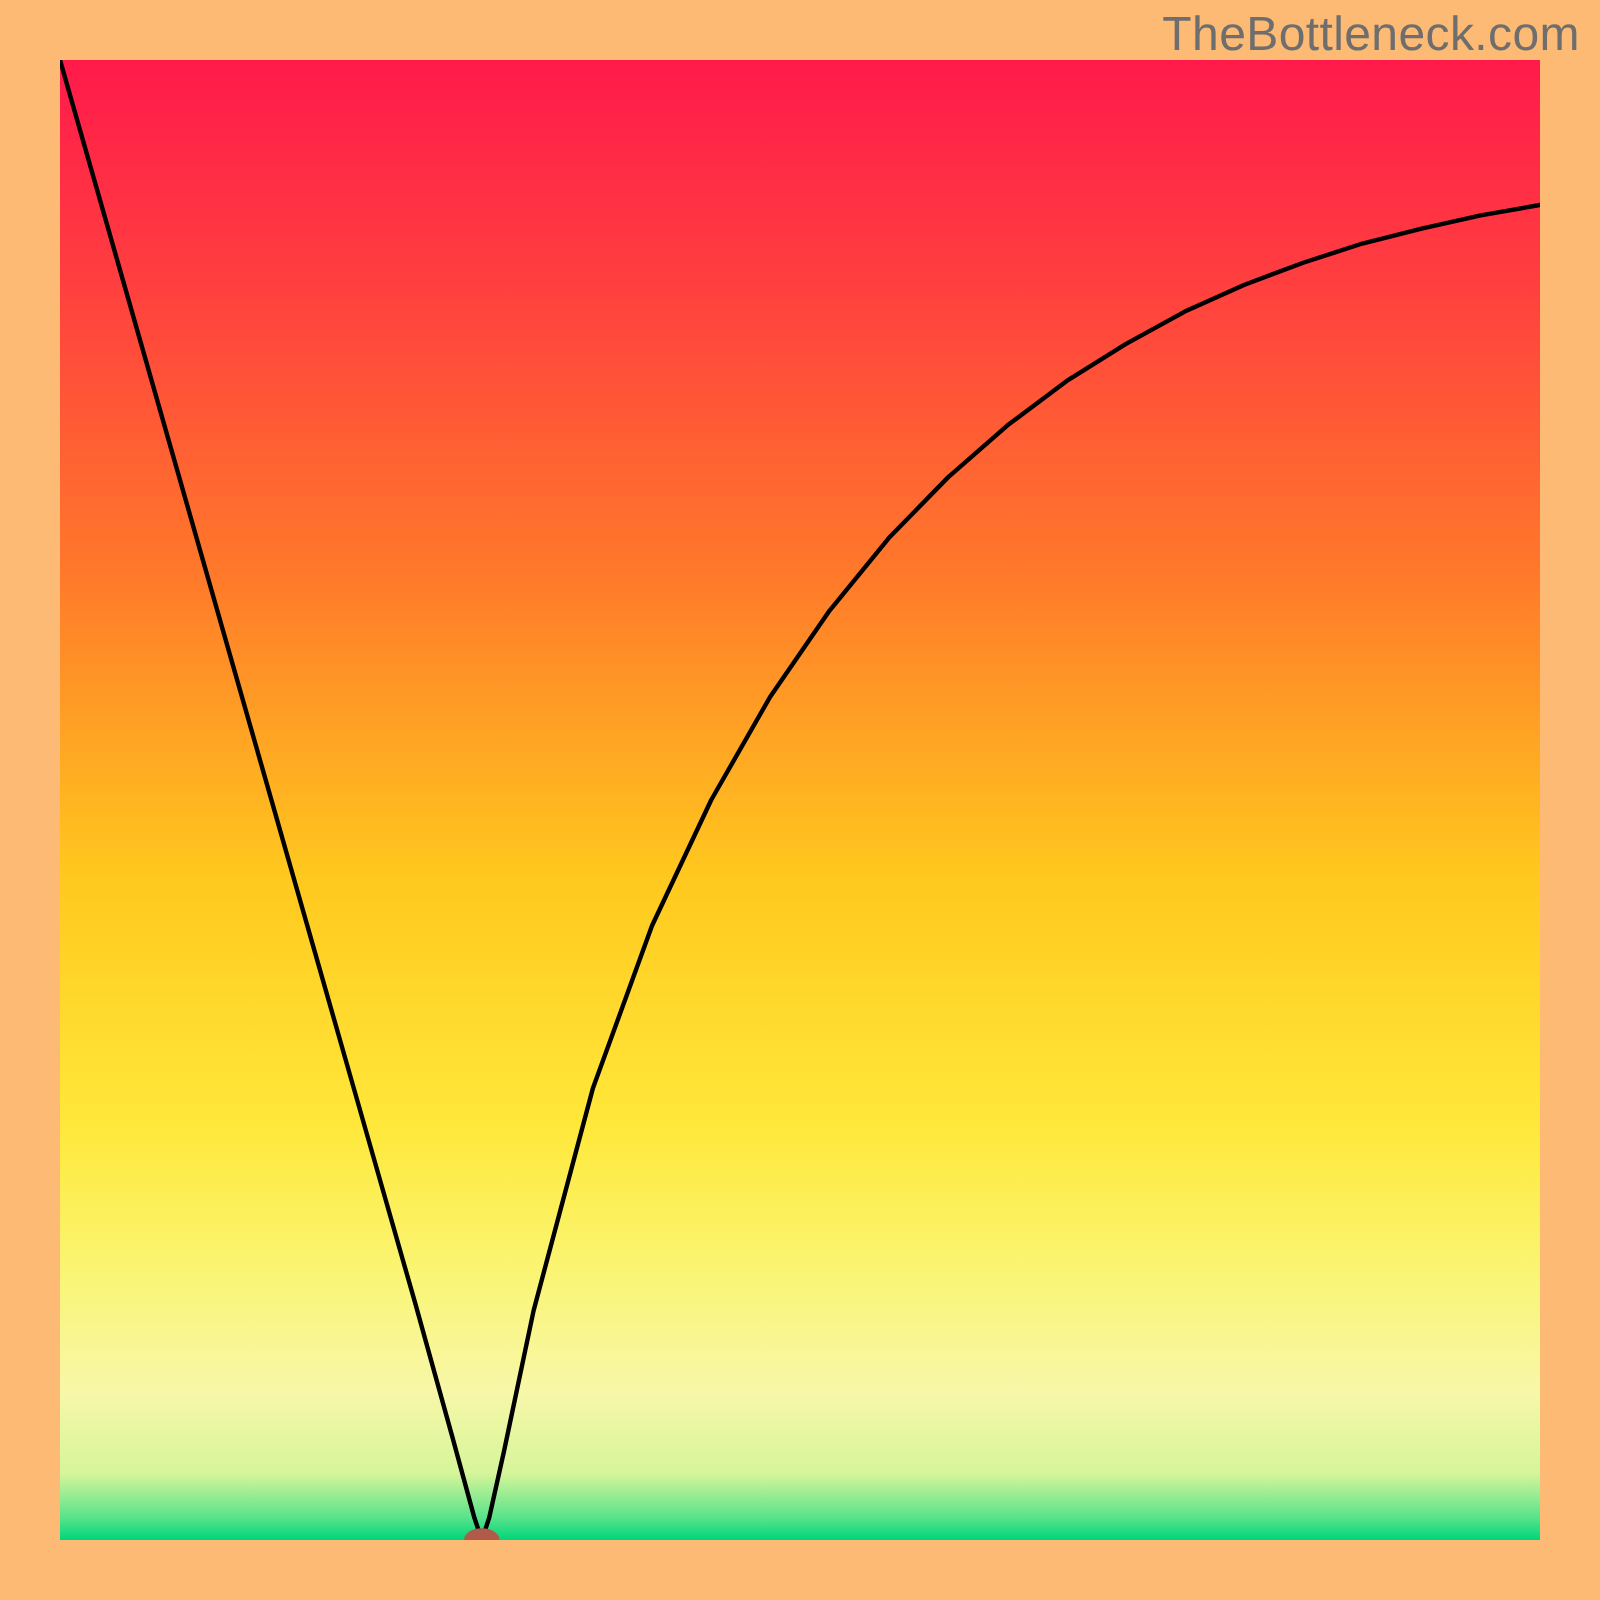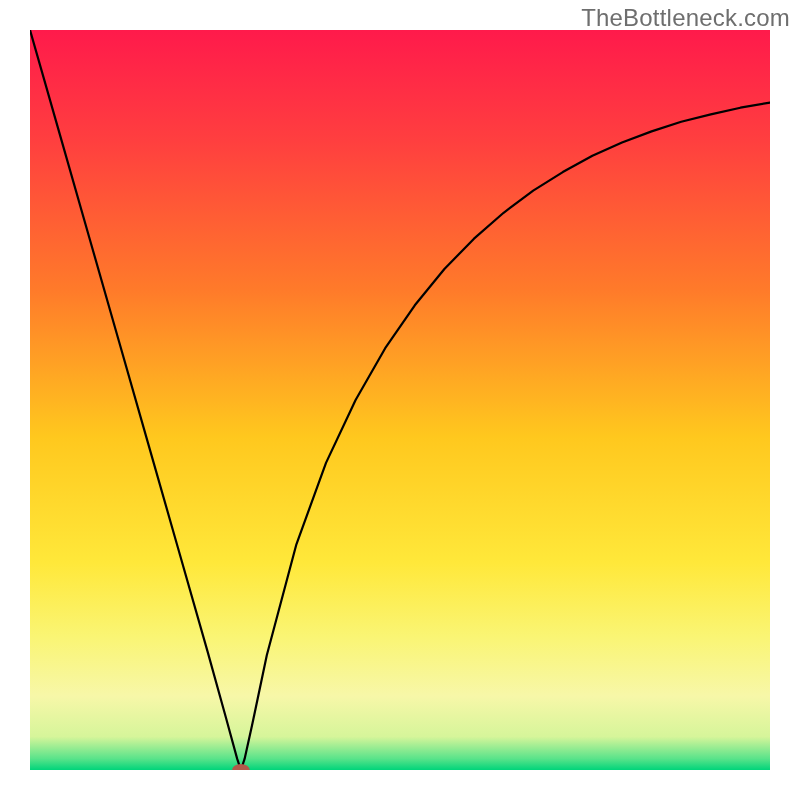--- a/index.html
+++ b/index.html
@@ -8,21 +8,21 @@
     width: 800px;
     height: 800px;
     background: #000;
     font-family: Arial, Helvetica, sans-serif;
     overflow: hidden;
   }
   .frame {
     position: relative;
     width: 800px;
     height: 800px;
-    background: #ffffff;
+    background: #fdba74;
   }
   .plot {
     position: absolute;
     left: 30px;
     top: 30px;
     width: 740px;
     height: 740px;
   }
   .watermark {
     position: absolute;

